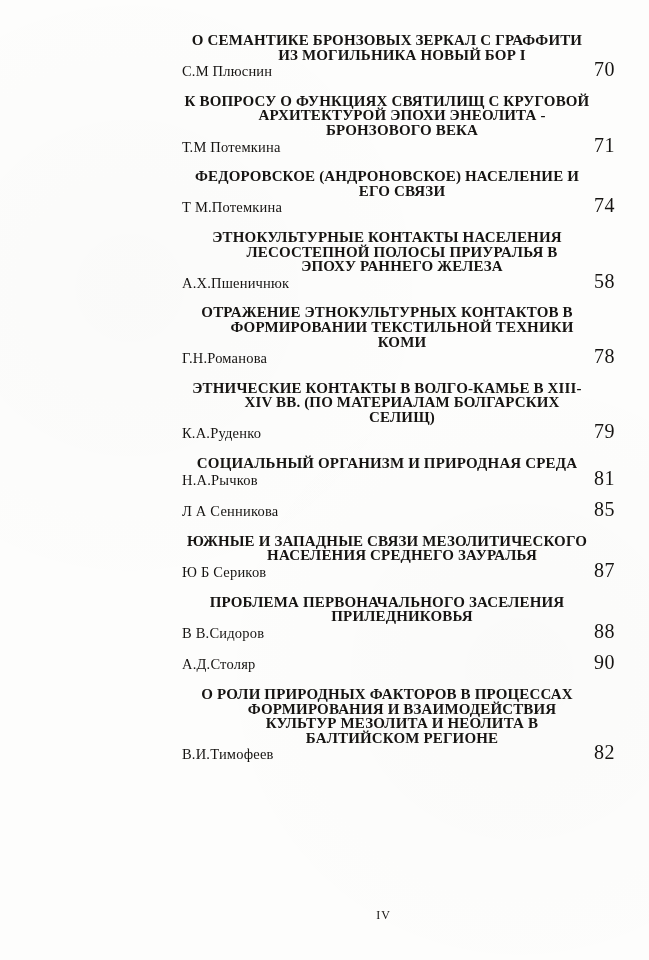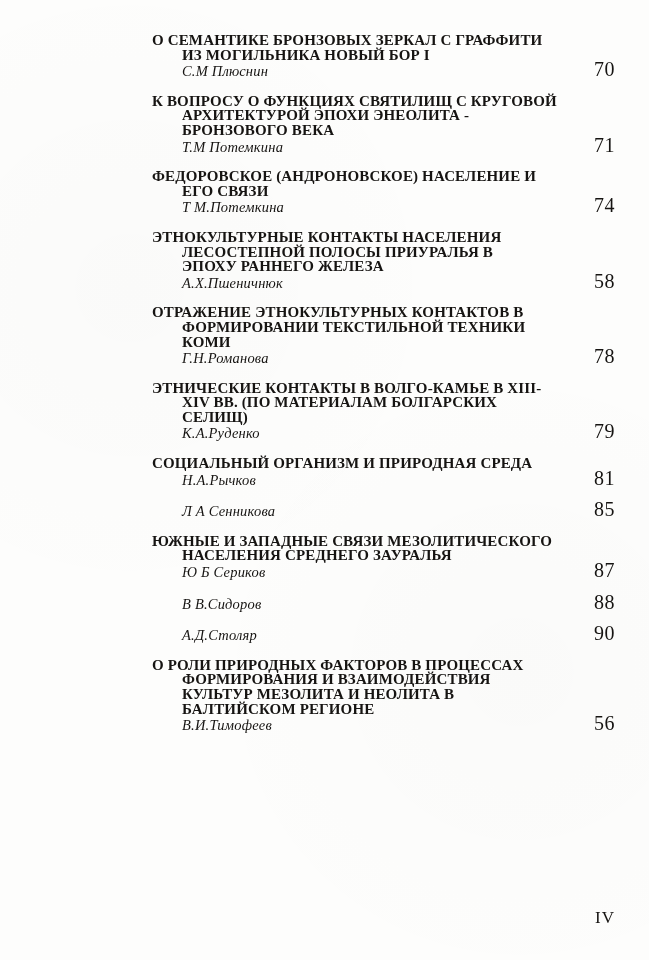--- a/index.html
+++ b/index.html
@@ -28,54 +28,54 @@
       #fdfdfc;
   }
   .toc {
     position: absolute;
     top: 33px;
     left: 152px;
     width: 463px; 
   }
   .toc-entry {
     margin: 0 0 15px 0;
+    text-align: center;
   }
   .entry-title {
     font-weight: bold;
     font-size: 15px;
     line-height: 14.6px;
     letter-spacing: 0.15px;
     white-space: pre-line;      
     padding-left: 30px;         
     text-indent: -30px;         
     width: 440px;
   }
   .author-row {
     display: flex;
     align-items: baseline;
     padding-left: 30px;
     font-size: 14.5px;
     line-height: 14.6px;
   }
   .entry-author {
     letter-spacing: 0.2px;
-    font-style: italic;
   }
   .entry-page-number {
     margin-left: auto;
     font-size: 20px;
     letter-spacing: 0.5px;
   }
   .page-folio {
     position: absolute;
     top: 908px;
     left: 152px;
     width: 463px;
-    text-align: right;
-    font-size: 17px;
+    text-align: center;
+    font-size: 12px;
     letter-spacing: 1px;
   }
 </style>
 </head>
 <body>
 
 <div class="scan-page">
   <div class="toc">
 
     <div class="toc-entry">
@@ -155,40 +155,42 @@
     <div class="toc-entry">
       <div class="entry-title">ЮЖНЫЕ И ЗАПАДНЫЕ СВЯЗИ МЕЗОЛИТИЧЕСКОГО
 НАСЕЛЕНИЯ СРЕДНЕГО ЗАУРАЛЬЯ</div>
       <div class="author-row">
         <span class="entry-author">Ю Б Сериков</span>
         <span class="entry-page-number">87</span>
       </div>
     </div>
 
     <div class="toc-entry">
+      <div class="entry-title">ПРОБЛЕМА ПЕРВОНАЧАЛЬНОГО ЗАСЕЛЕНИЯ
+ПРИЛЕДНИКОВЬЯ</div>
       <div class="author-row">
         <span class="entry-author">В В.Сидоров</span>
         <span class="entry-page-number">88</span>
       </div>
     </div>
 
     <div class="toc-entry">
       <div class="author-row">
         <span class="entry-author">А.Д.Столяр</span>
         <span class="entry-page-number">90</span>
       </div>
     </div>
 
     <div class="toc-entry">
       <div class="entry-title">О РОЛИ ПРИРОДНЫХ ФАКТОРОВ В ПРОЦЕССАХ
 ФОРМИРОВАНИЯ И ВЗАИМОДЕЙСТВИЯ
 КУЛЬТУР МЕЗОЛИТА И НЕОЛИТА В
 БАЛТИЙСКОМ РЕГИОНЕ</div>
       <div class="author-row">
         <span class="entry-author">В.И.Тимофеев</span>
-        <span class="entry-page-number">56</span>
+        <span class="entry-page-number">82</span>
       </div>
     </div>
 
   </div>
 
   <div class="page-folio">IV</div>
 </div>
 
 </body></html>

